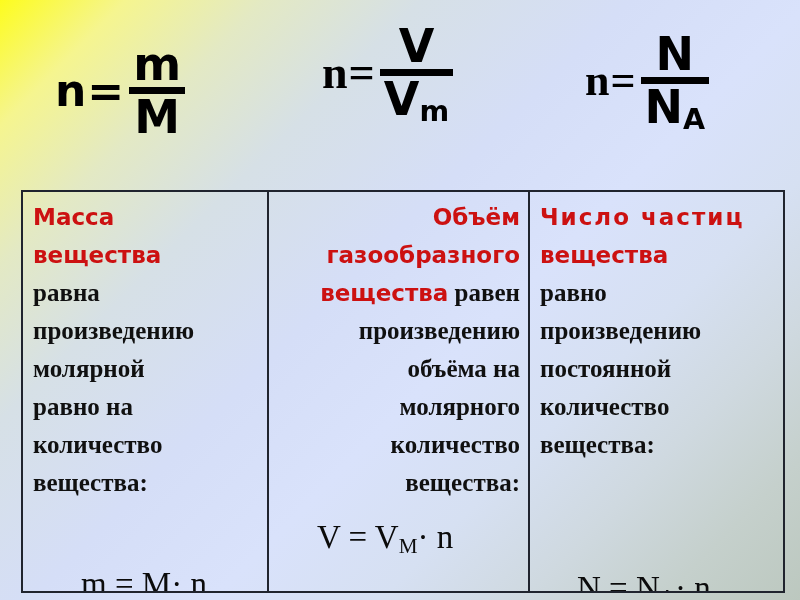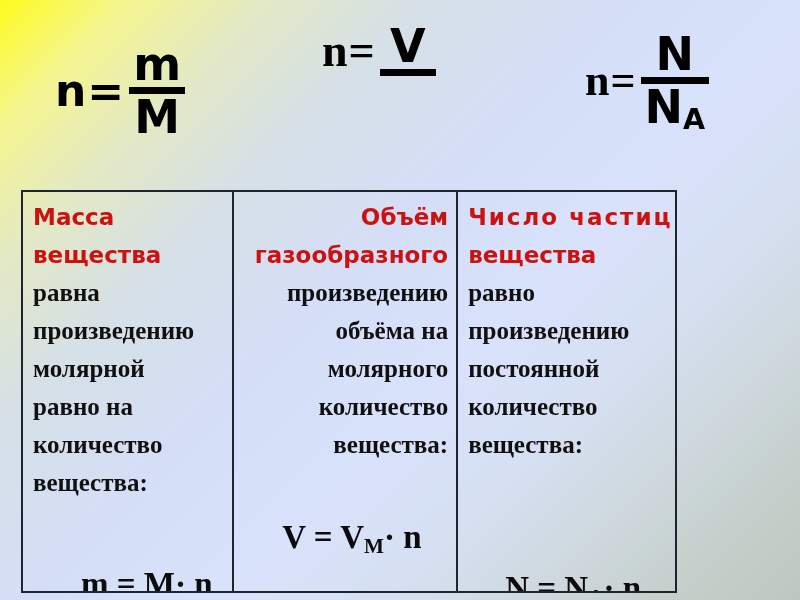--- a/index.html
+++ b/index.html
@@ -99,21 +99,21 @@
     font-family: "Liberation Serif", serif;
     font-size: 46px;
   }
   #formula-number .lhs, #formula-number .eq { font-size: 44px; }
 
   
   #table {
     position: absolute;
     left: 21px;
     top: 190px;
-    width: 656px;
+    width: 764px;
     height: 403px;
     border: 2px solid #20242e;
     box-sizing: border-box;
     display: flex;
     background: transparent;
   }
   .cell {
     position: relative;
     box-sizing: border-box;
     padding: 6px 8px 0 10px;
@@ -137,21 +137,21 @@
     font-weight: bold;
     font-size: 23px;
     color: #cc1111;
     letter-spacing: 0px;
   }
   .hl.wide { letter-spacing: 2px; }
 
   .cell-formula {
     position: absolute;
     font-family: "Liberation Serif", serif;
-    font-weight: bold;
+    font-weight: normal;
     font-size: 33px;
     color: #0b0b0b;
     white-space: nowrap;
   }
   .cell-formula sub {
     font-size: 0.64em;
     vertical-align: -0.26em;
     line-height: 0;
   }
   #formula-m  { left: 58px;  top: 374px; }
@@ -174,20 +174,21 @@
         <span class="den"><span>M</span></span>
       </span>
     </div>
 
     <div class="frac" id="formula-volume">
       <span class="lhs">n</span>
       <span class="eq">=</span>
       <span class="stack">
         <span class="num">V</span>
         <span class="bar"></span>
+        <span class="den"><span>V</span><sub>m</sub></span>
       </span>
     </div>
 
     <div class="frac" id="formula-number">
       <span class="lhs">n</span>
       <span class="eq">=</span>
       <span class="stack">
         <span class="num">N</span>
         <span class="bar"></span>
         <span class="den"><span>N</span><sub>A</sub></span>
@@ -211,20 +212,21 @@
         <span>m</span>
         <span>=</span>
         <span>M</span><span>·</span>
         <span>n</span>
       </div>
     </div>
 
     <div class="cell c2">
       <p><span class="hl">Объём</span></p>
       <p><span class="hl">газообразного</span></p>
+      <p><span class="hl">вещества</span>&nbsp;<span>равен</span></p>
       <p>произведению</p>
       <p>объёма на</p>
       <p>молярного</p>
       <p>количество</p>
       <p>вещества:</p>
       <div class="cell-formula" id="formula-V">
         <span>V</span>
         <span>=</span>
         <span>V</span><sub>М</sub><span>·</span>
         <span>n</span>

